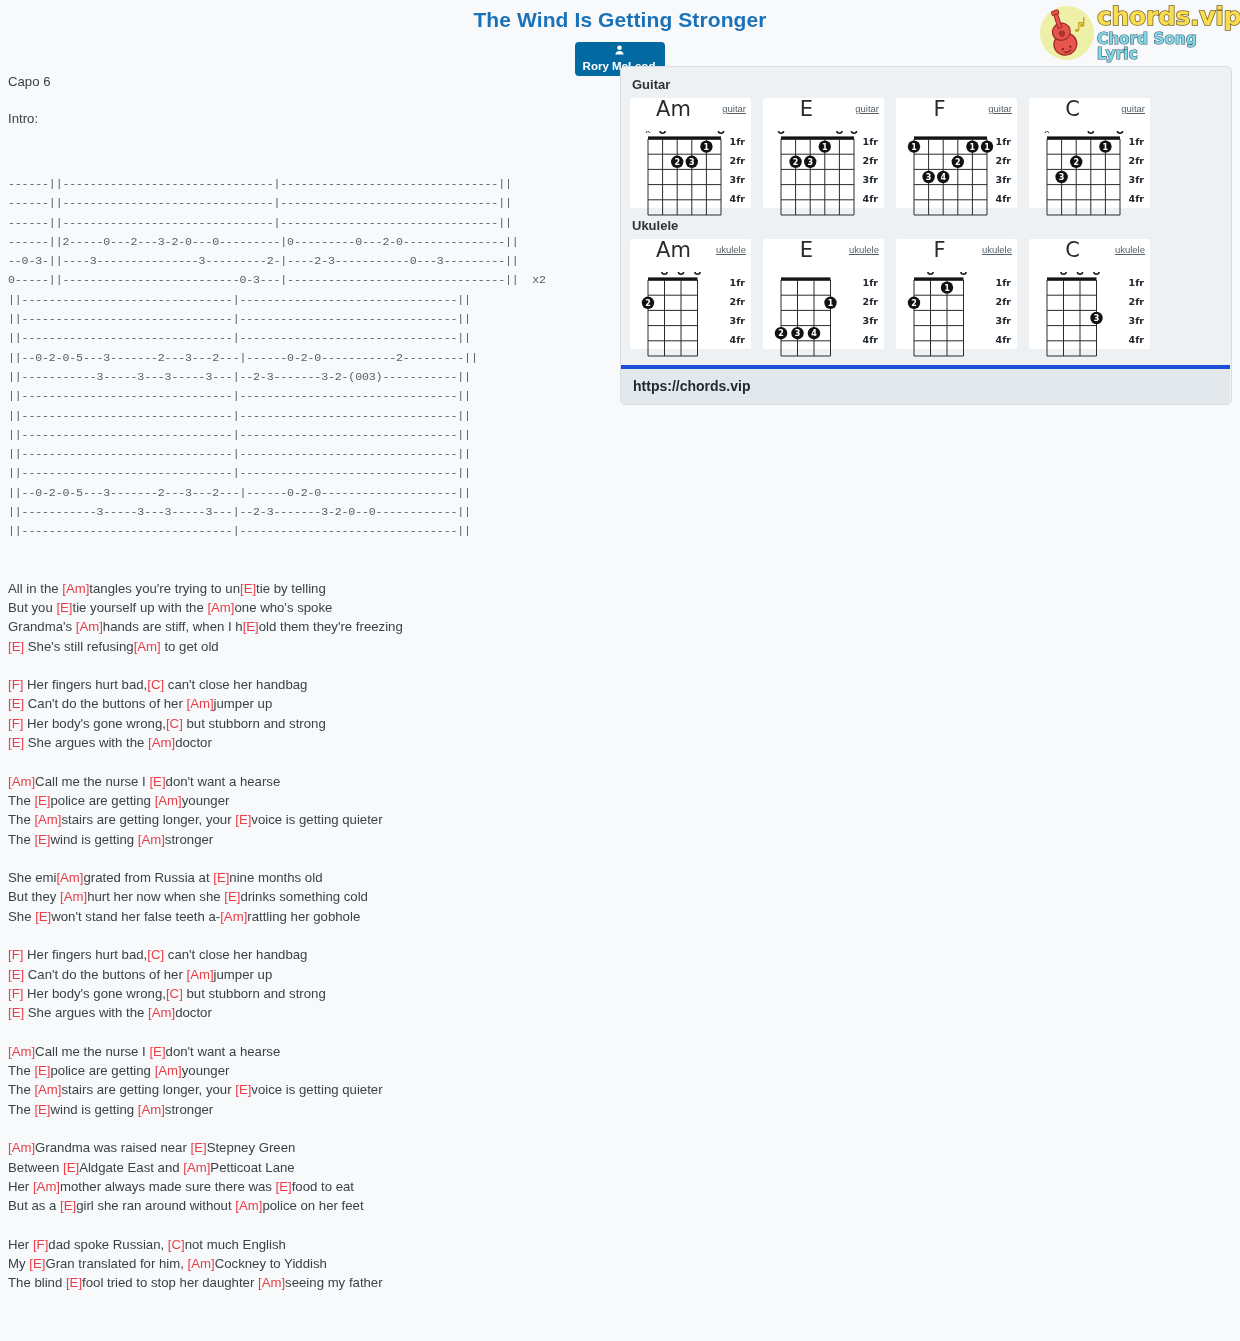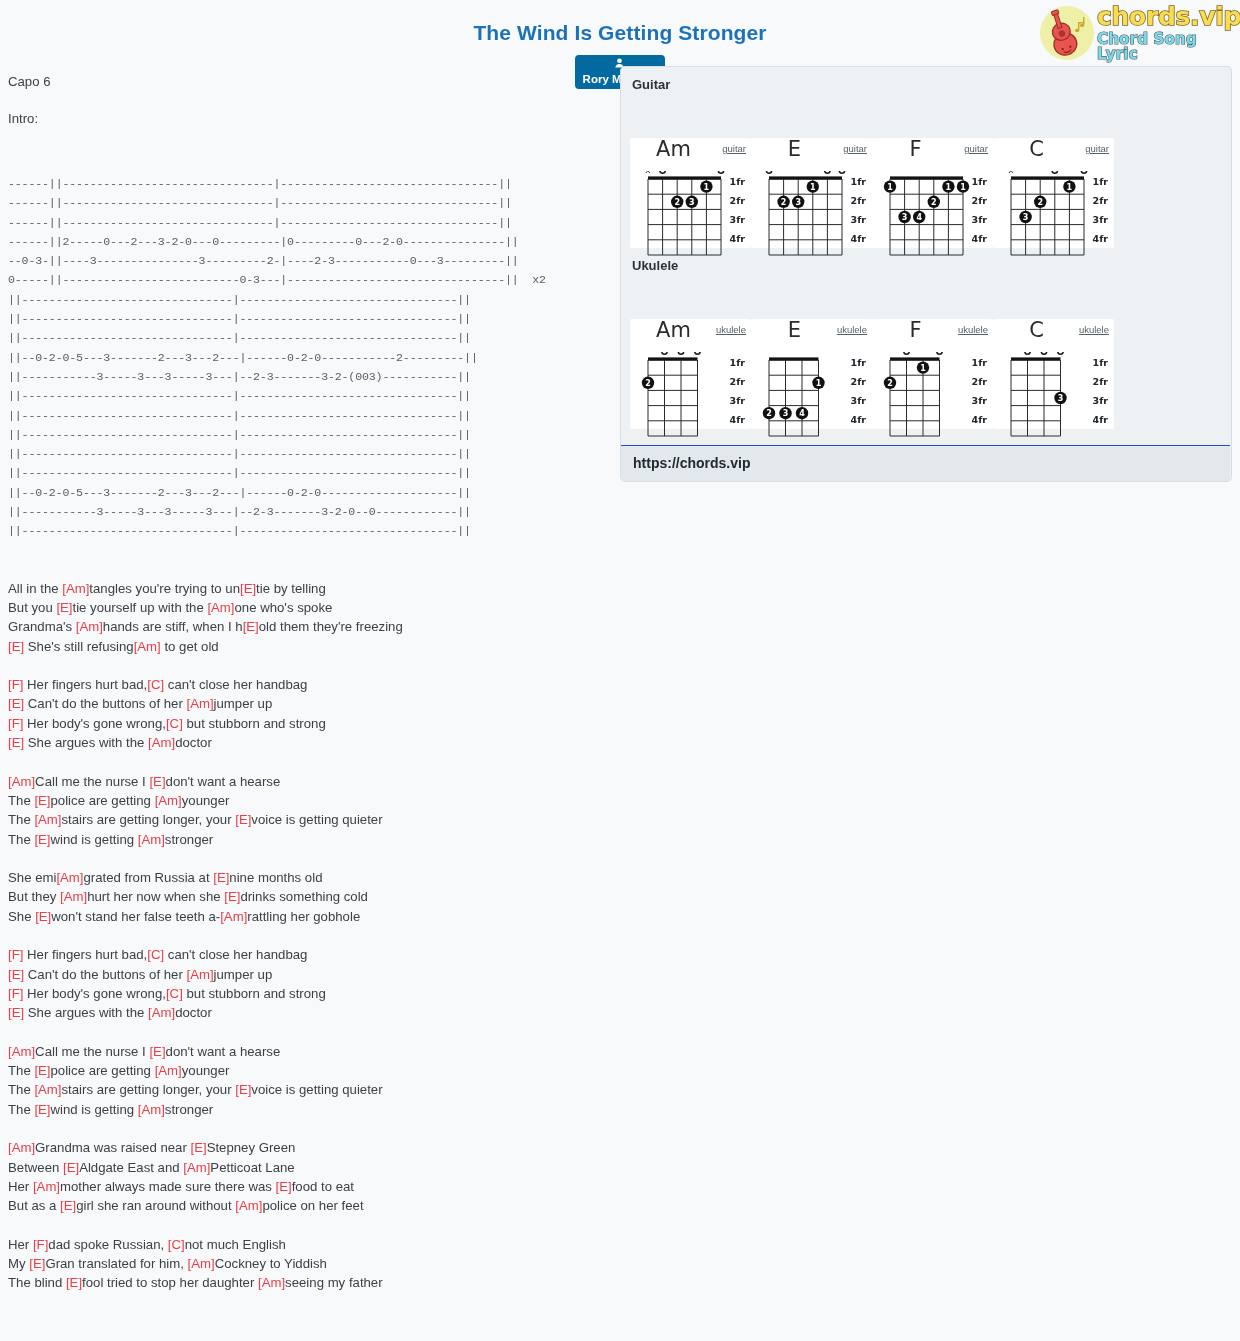--- a/index.html
+++ b/index.html
@@ -5,21 +5,21 @@
   * { box-sizing: border-box; }
   html, body {
     margin: 0; padding: 0;
     background: #f7f9fa;
     width: 1240px;
     font-family: "Liberation Sans", sans-serif;
   }
   .page { position: relative; width: 1240px; min-height: 1341px; background: #f7f9fa; }
 
   
-  .header { position: relative; padding-top: 18px; height: 62px; }
+  .header { position: relative; padding-top: 5px; height: 62px; }
   .song-title {
     text-align: center;
     color: #1c72b8;
     font-size: 21px;
     font-weight: bold;
     margin: 0;
     padding: 3px 0 0 0;
     letter-spacing: .1px;
   }
   .artist-row { text-align: center; margin-top: 9px; }
@@ -84,21 +84,21 @@
     width: 612px;
     background: #eef1f4;
     border: 1px solid #d7dde2;
     border-radius: 5px;
     padding: 8px 10px 0 9px;
   }
   .instr-label {
     font-size: 13px; font-weight: bold; color: #2d3338;
     padding: 2px 0 6px 2px;
   }
-  .diagram-row { display: flex; gap: 0; margin-top: 40px; }
+  .diagram-row { display: flex; gap: 12px; }
   .diagram-card {
     background: #ffffff;
     width: 121px; height: 110px;
     position: relative;
     flex: none;
     border-radius: 2px;
   }
   .dg-name {
     position: absolute; top: -2px; left: 0; right: 0;
     text-align: center;
@@ -115,21 +115,21 @@
   .dg-board { position: absolute; left: 11px; top: 33px; }
   .dg-frets {
     position: absolute; right: 6px; top: 34px;
     font-size: 9.5px; font-weight: bold; color: #20262b;
     line-height: 19px; text-align: right;
     font-family: "DejaVu Sans", sans-serif;
   }
   .panel-footer {
     margin: 8px -9px 0 -9px;
     background: #e3e8ec;
-    border-top: 1px solid #1d4ed8;
+    border-top: 4px solid #1d4ed8;
     padding: 9px 12px 10px 12px;
     font-size: 14px; font-weight: bold; color: #222a2f;
     border-bottom-left-radius: 4px; border-bottom-right-radius: 4px;
   }
 </style>
 </head>
 <body>
 
 <div class="page">
 

